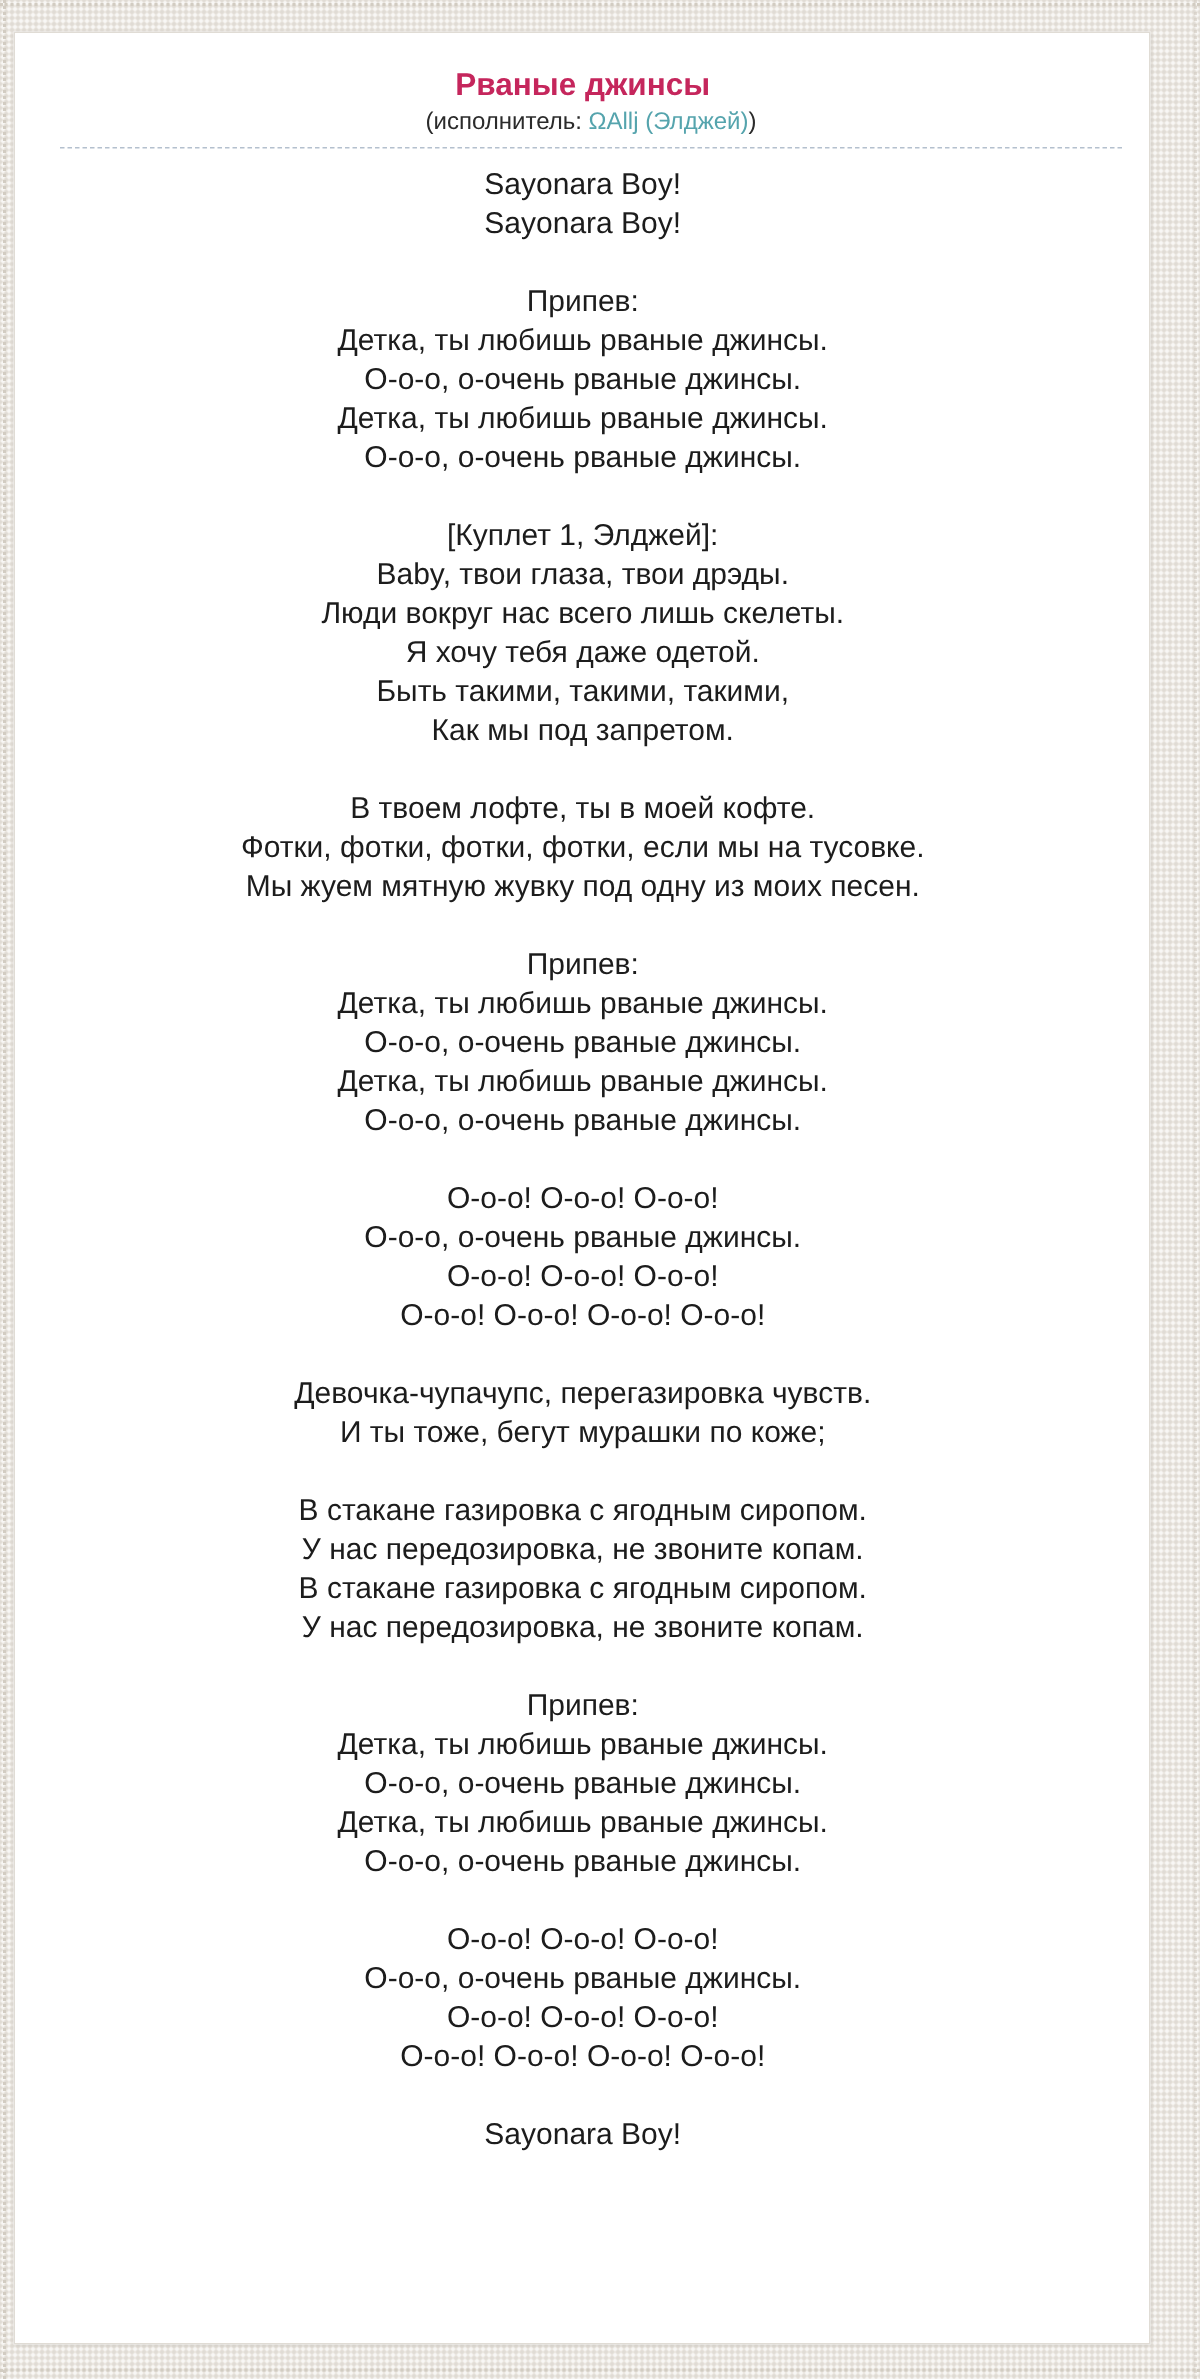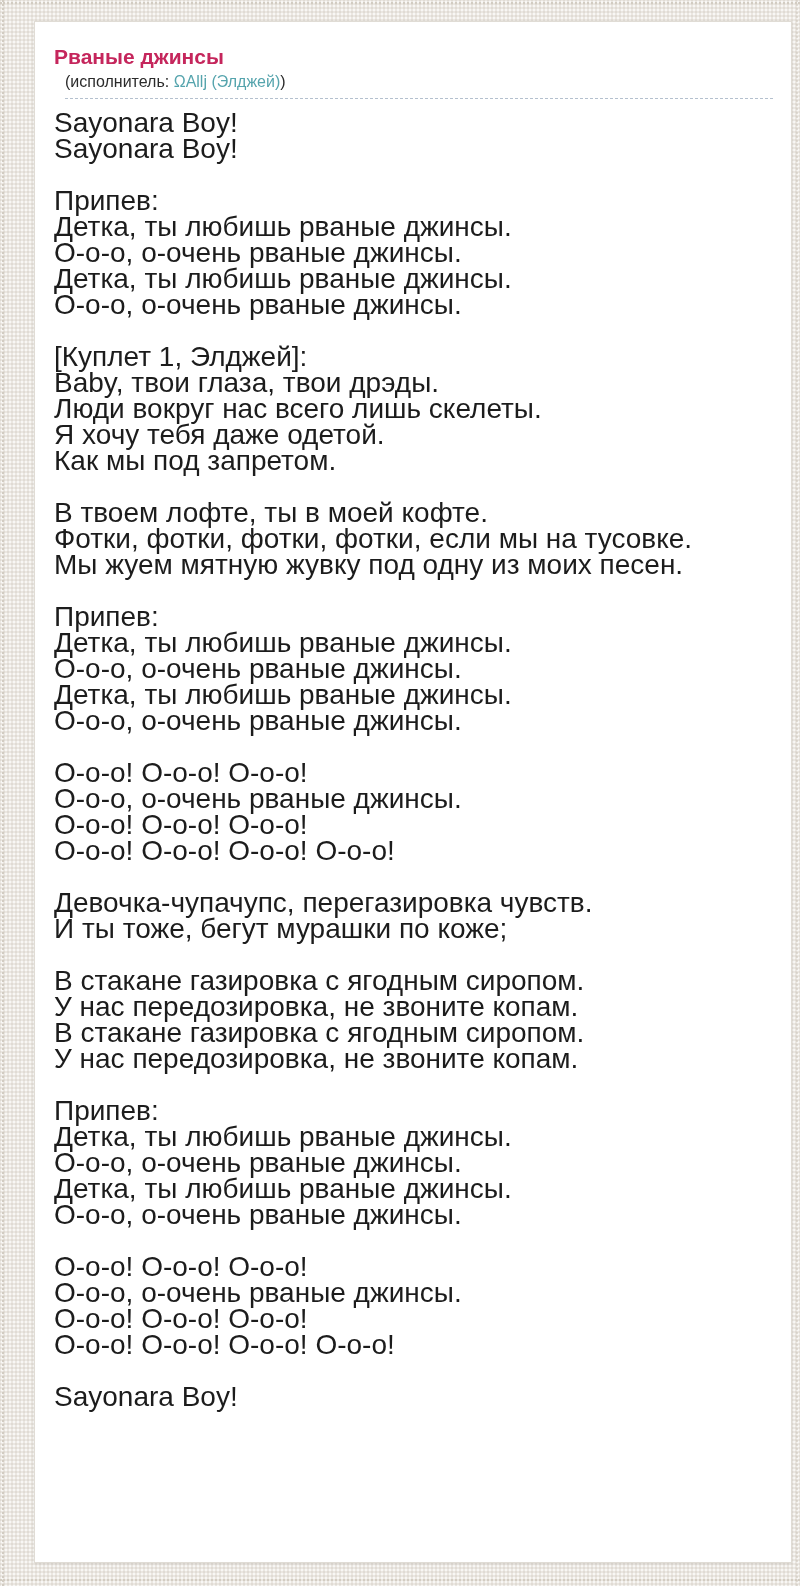--- a/index.html
+++ b/index.html
@@ -22,37 +22,38 @@
       radial-gradient(rgba(186,178,166,.22) 1px, transparent 1.2px);
     background-size:4px 4px,4px 4px;
     background-position:0 0,2px 2px;
   }
   .frame-line{position:absolute;pointer-events:none;}
   .frame-top{top:2px;left:0;right:0;border-top:2px dotted var(--frame-dots);}
   .frame-bottom{top:1579px;left:0;right:0;border-top:2px dotted var(--frame-dots);}
   .frame-left{left:2px;top:0;bottom:0;border-left:2px dotted var(--frame-dots);}
   .frame-right{right:2px;top:0;bottom:0;border-right:2px dotted rgba(210,204,194,.6);}
   .card{
-    position:absolute;left:34px;top:21px;width:758px;height:1542px;
+    position:absolute;left:9px;top:21px;width:758px;height:1542px;
     box-sizing:border-box;background:var(--card-bg);
     border:1px solid var(--card-border);
     box-shadow:0 1px 3px rgba(0,0,0,.07);
     padding:22px 18px 0 19px;
+    text-align:center;
   }
   .song-title{
     margin:0;font-size:21px;font-weight:bold;line-height:25px;
     color:var(--title-color);
   }
   .artist-line{
     margin-top:2px;font-size:16px;line-height:21px;color:#2b2b2b;
     padding-bottom:6px;border-bottom:1px dashed var(--separator);margin-left:11px;
   }
   .artist-link{color:var(--link-color);text-decoration:none;cursor:pointer;}
   .lyrics{
-    margin-top:11px;font-size:28px;line-height:26px;color:var(--body-text);
+    margin-top:11px;font-size:20px;line-height:26px;color:var(--body-text);
   }
   .line{min-height:26px;white-space:pre-wrap;}
 </style>
 </head>
 <body>
 
 <div class="frame-line frame-top"></div>
 <div class="frame-line frame-bottom"></div>
 <div class="frame-line frame-left"></div>
 <div class="frame-line frame-right"></div>
@@ -69,20 +70,21 @@
       <div class="line">Припев:</div>
       <div class="line">Детка, ты любишь рваные джинсы.</div>
       <div class="line">О-о-о, о-очень рваные джинсы.</div>
       <div class="line">Детка, ты любишь рваные джинсы.</div>
       <div class="line">О-о-о, о-очень рваные джинсы.</div>
       <div class="line">&nbsp;</div>
       <div class="line">[Куплет 1, Элджей]:</div>
       <div class="line">Baby, твои глаза, твои дрэды.</div>
       <div class="line">Люди вокруг нас всего лишь скелеты.</div>
       <div class="line">Я хочу тебя даже одетой.</div>
+      <div class="line">Быть такими, такими, такими,</div>
       <div class="line">Как мы под запретом.</div>
       <div class="line">&nbsp;</div>
       <div class="line">В твоем лофте, ты в моей кофте.</div>
       <div class="line">Фотки, фотки, фотки, фотки, если мы на тусовке.</div>
       <div class="line">Мы жуем мятную жувку под одну из моих песен.</div>
       <div class="line">&nbsp;</div>
       <div class="line">Припев:</div>
       <div class="line">Детка, ты любишь рваные джинсы.</div>
       <div class="line">О-о-о, о-очень рваные джинсы.</div>
       <div class="line">Детка, ты любишь рваные джинсы.</div>

